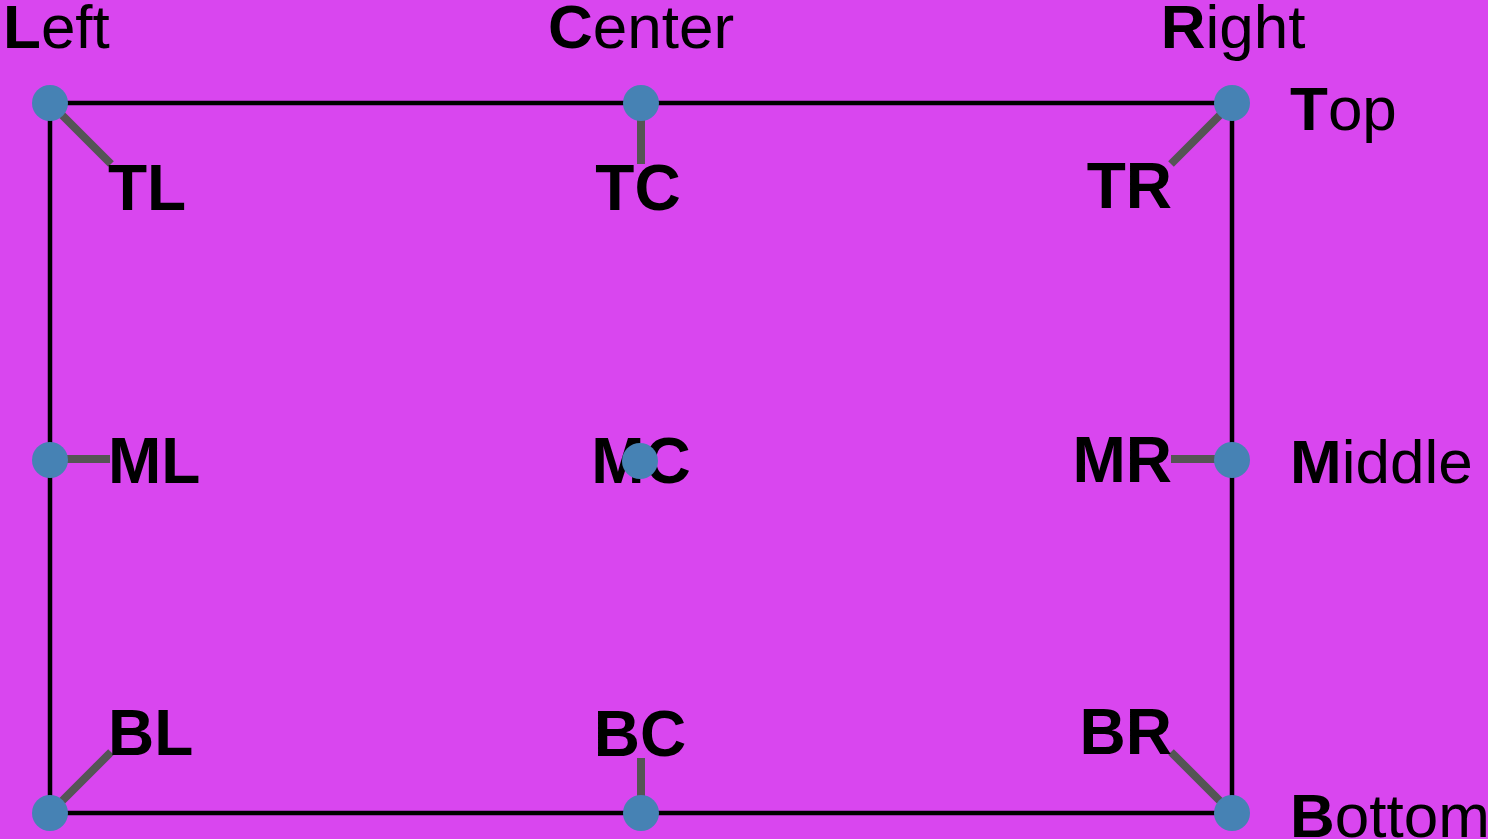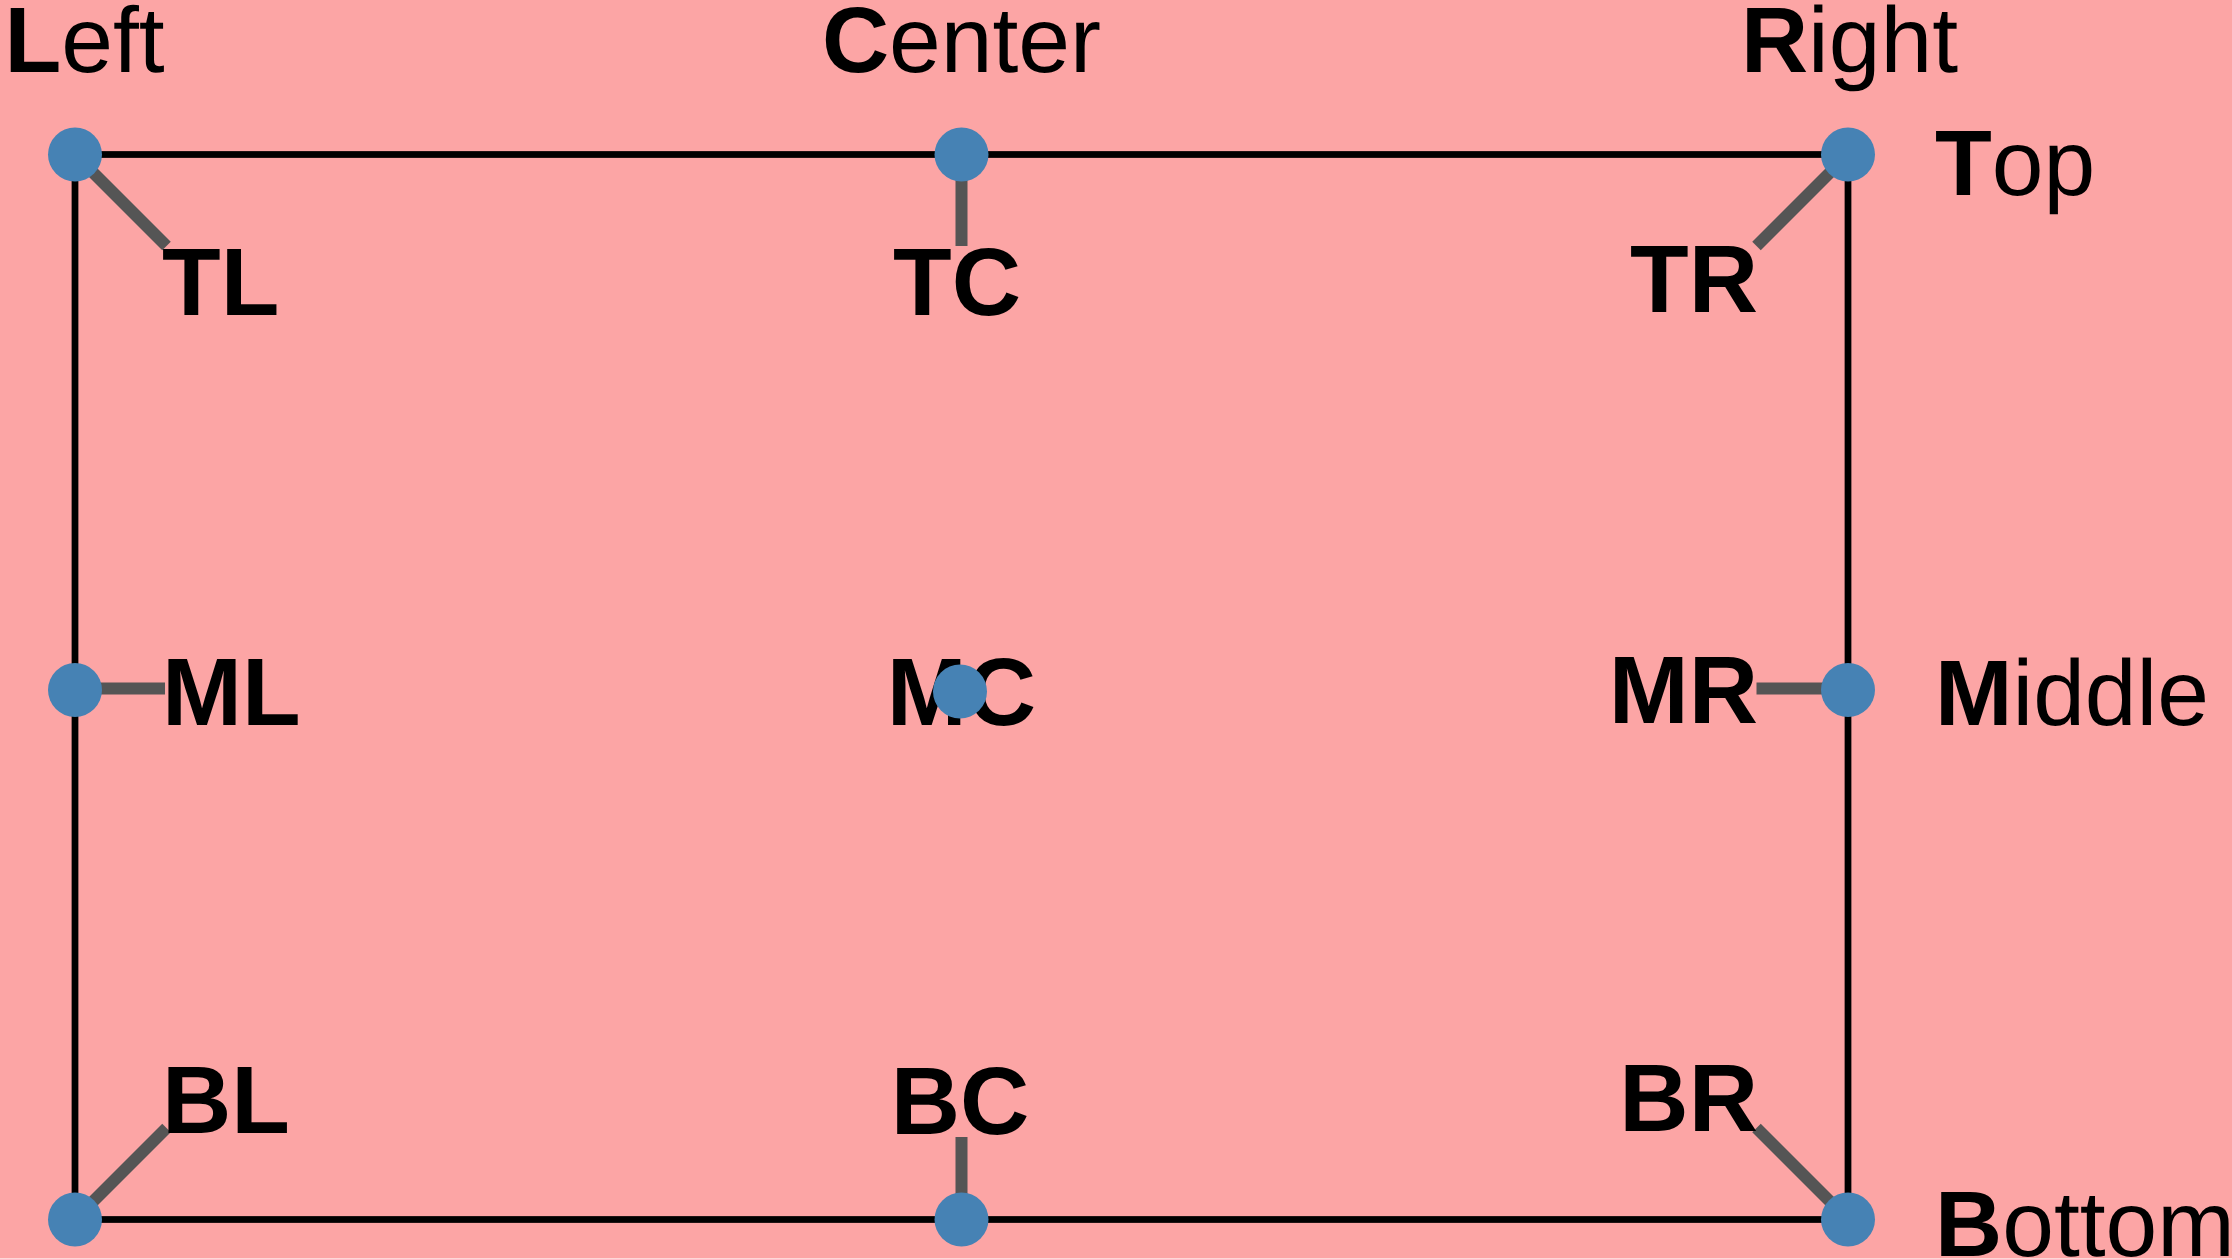--- a/index.html
+++ b/index.html
@@ -4,21 +4,21 @@
 <style>
   html, body {
     margin: 0;
     padding: 0;
     background: #ffffff;
   }
   .figure-wrap {
     position: relative;
     width: 1488px;
     height: 839px;
-    background: #fca5a5;
+    background: #d946ef;
     overflow: hidden;
     font-family: "Liberation Sans", sans-serif;
   }
   svg text {
     font-family: "Liberation Sans", sans-serif;
     fill: #000000;
   }
   .hdr  { font-size: 62px; font-weight: normal; }
   .anc  { font-size: 64px; font-weight: bold; }
   .b    { font-weight: bold; }

